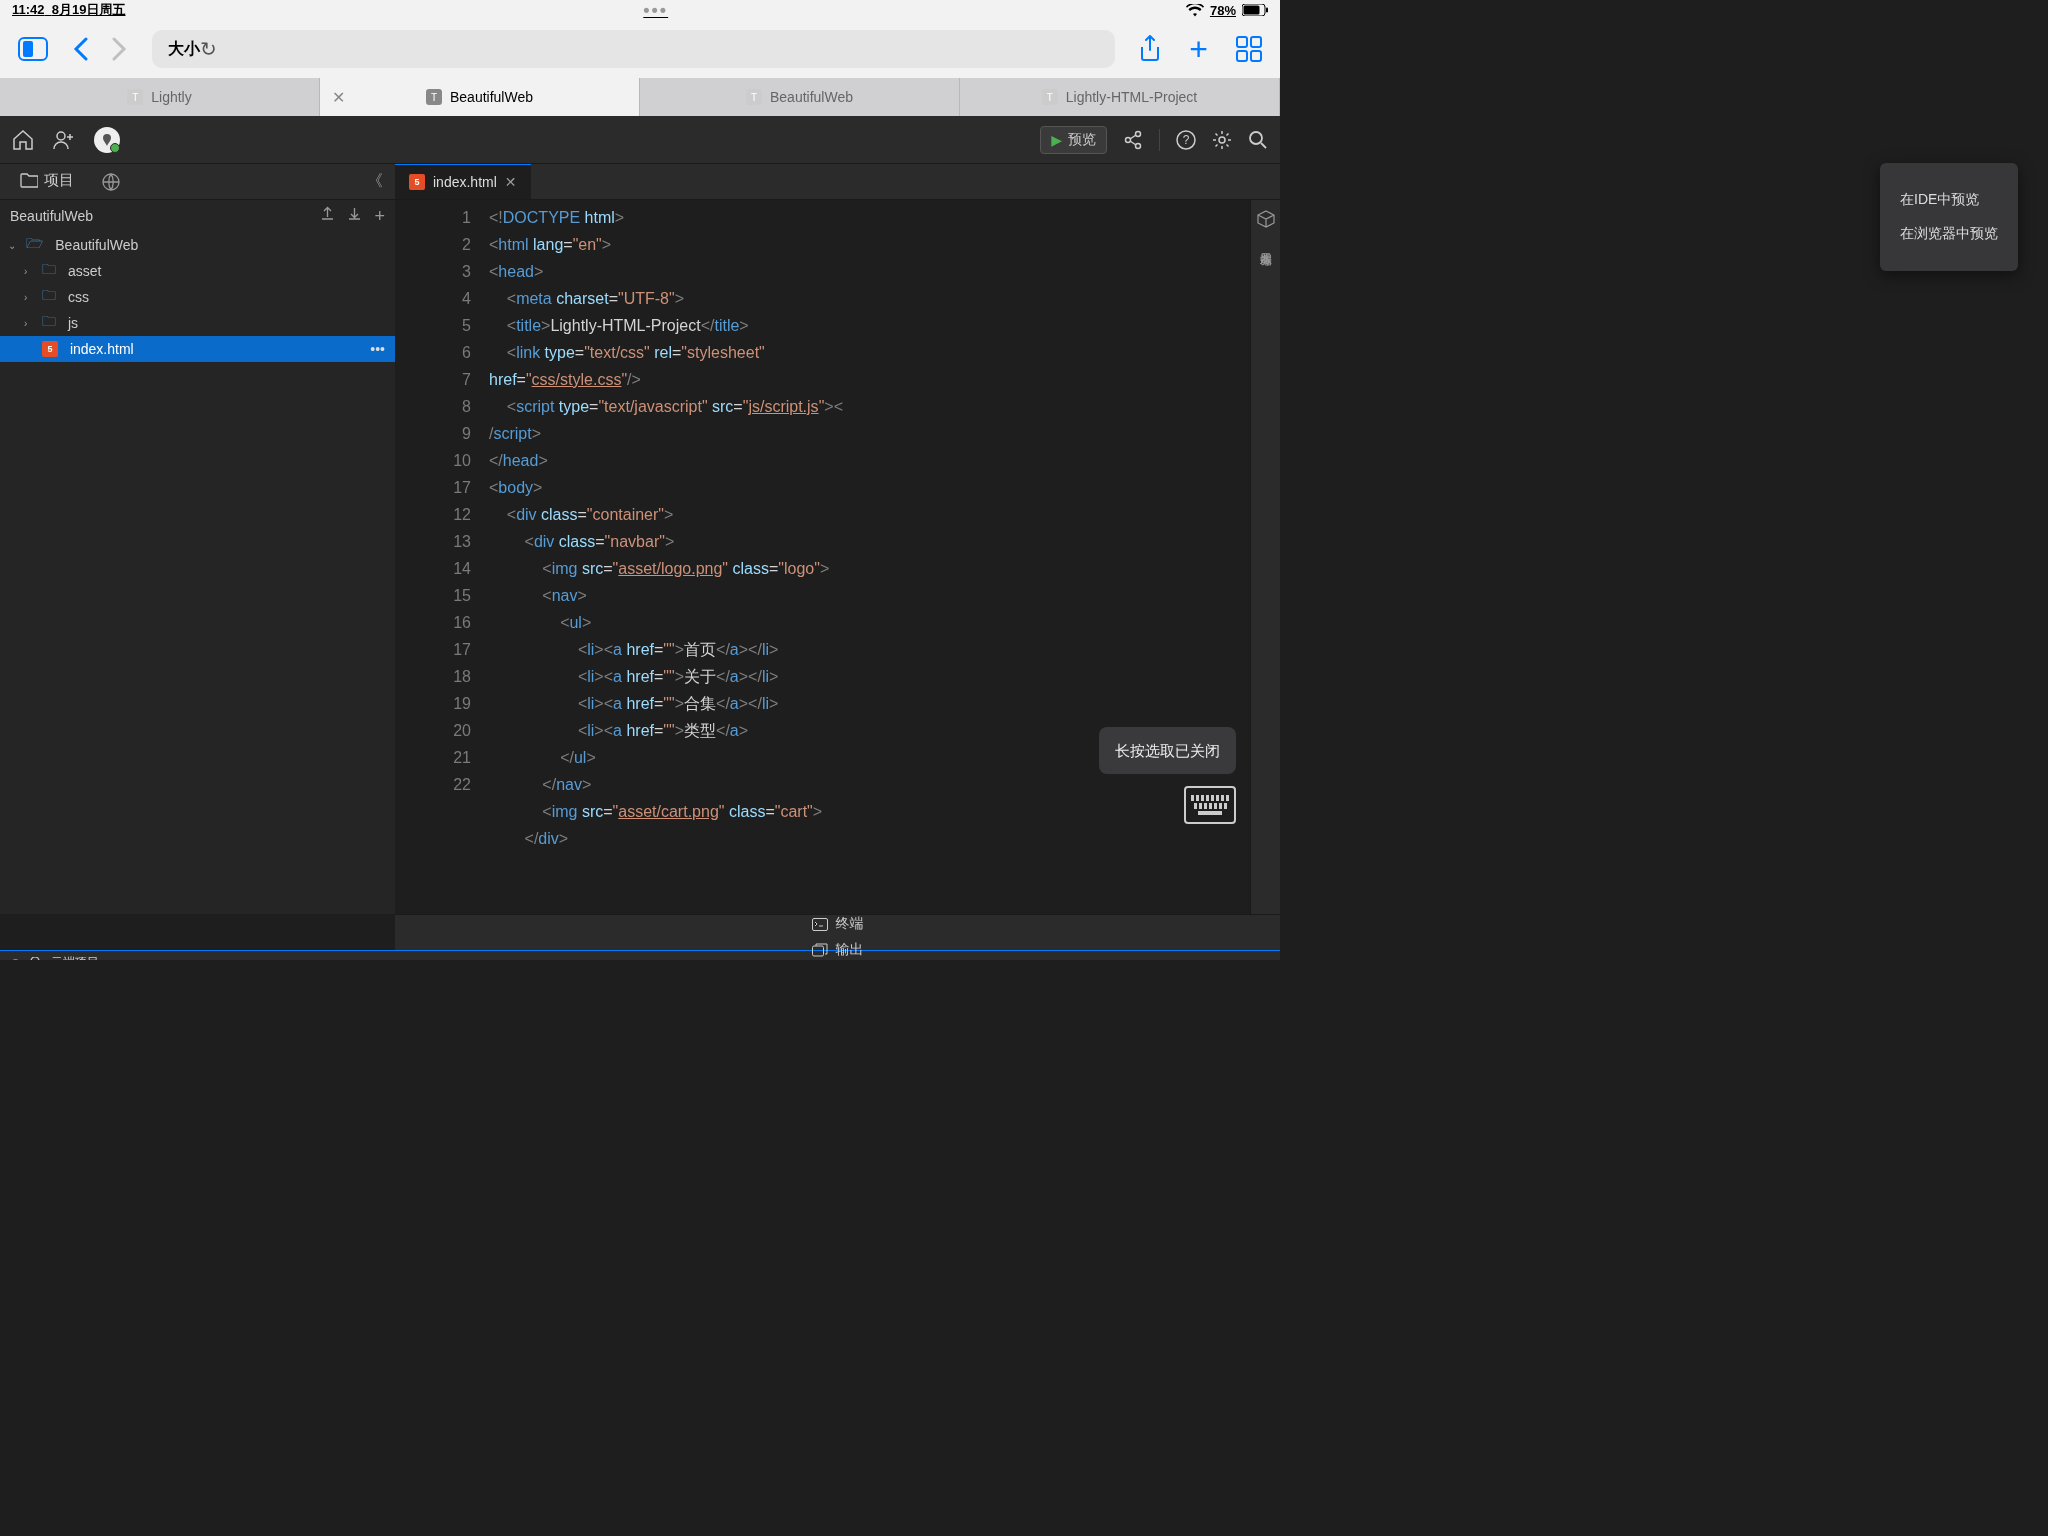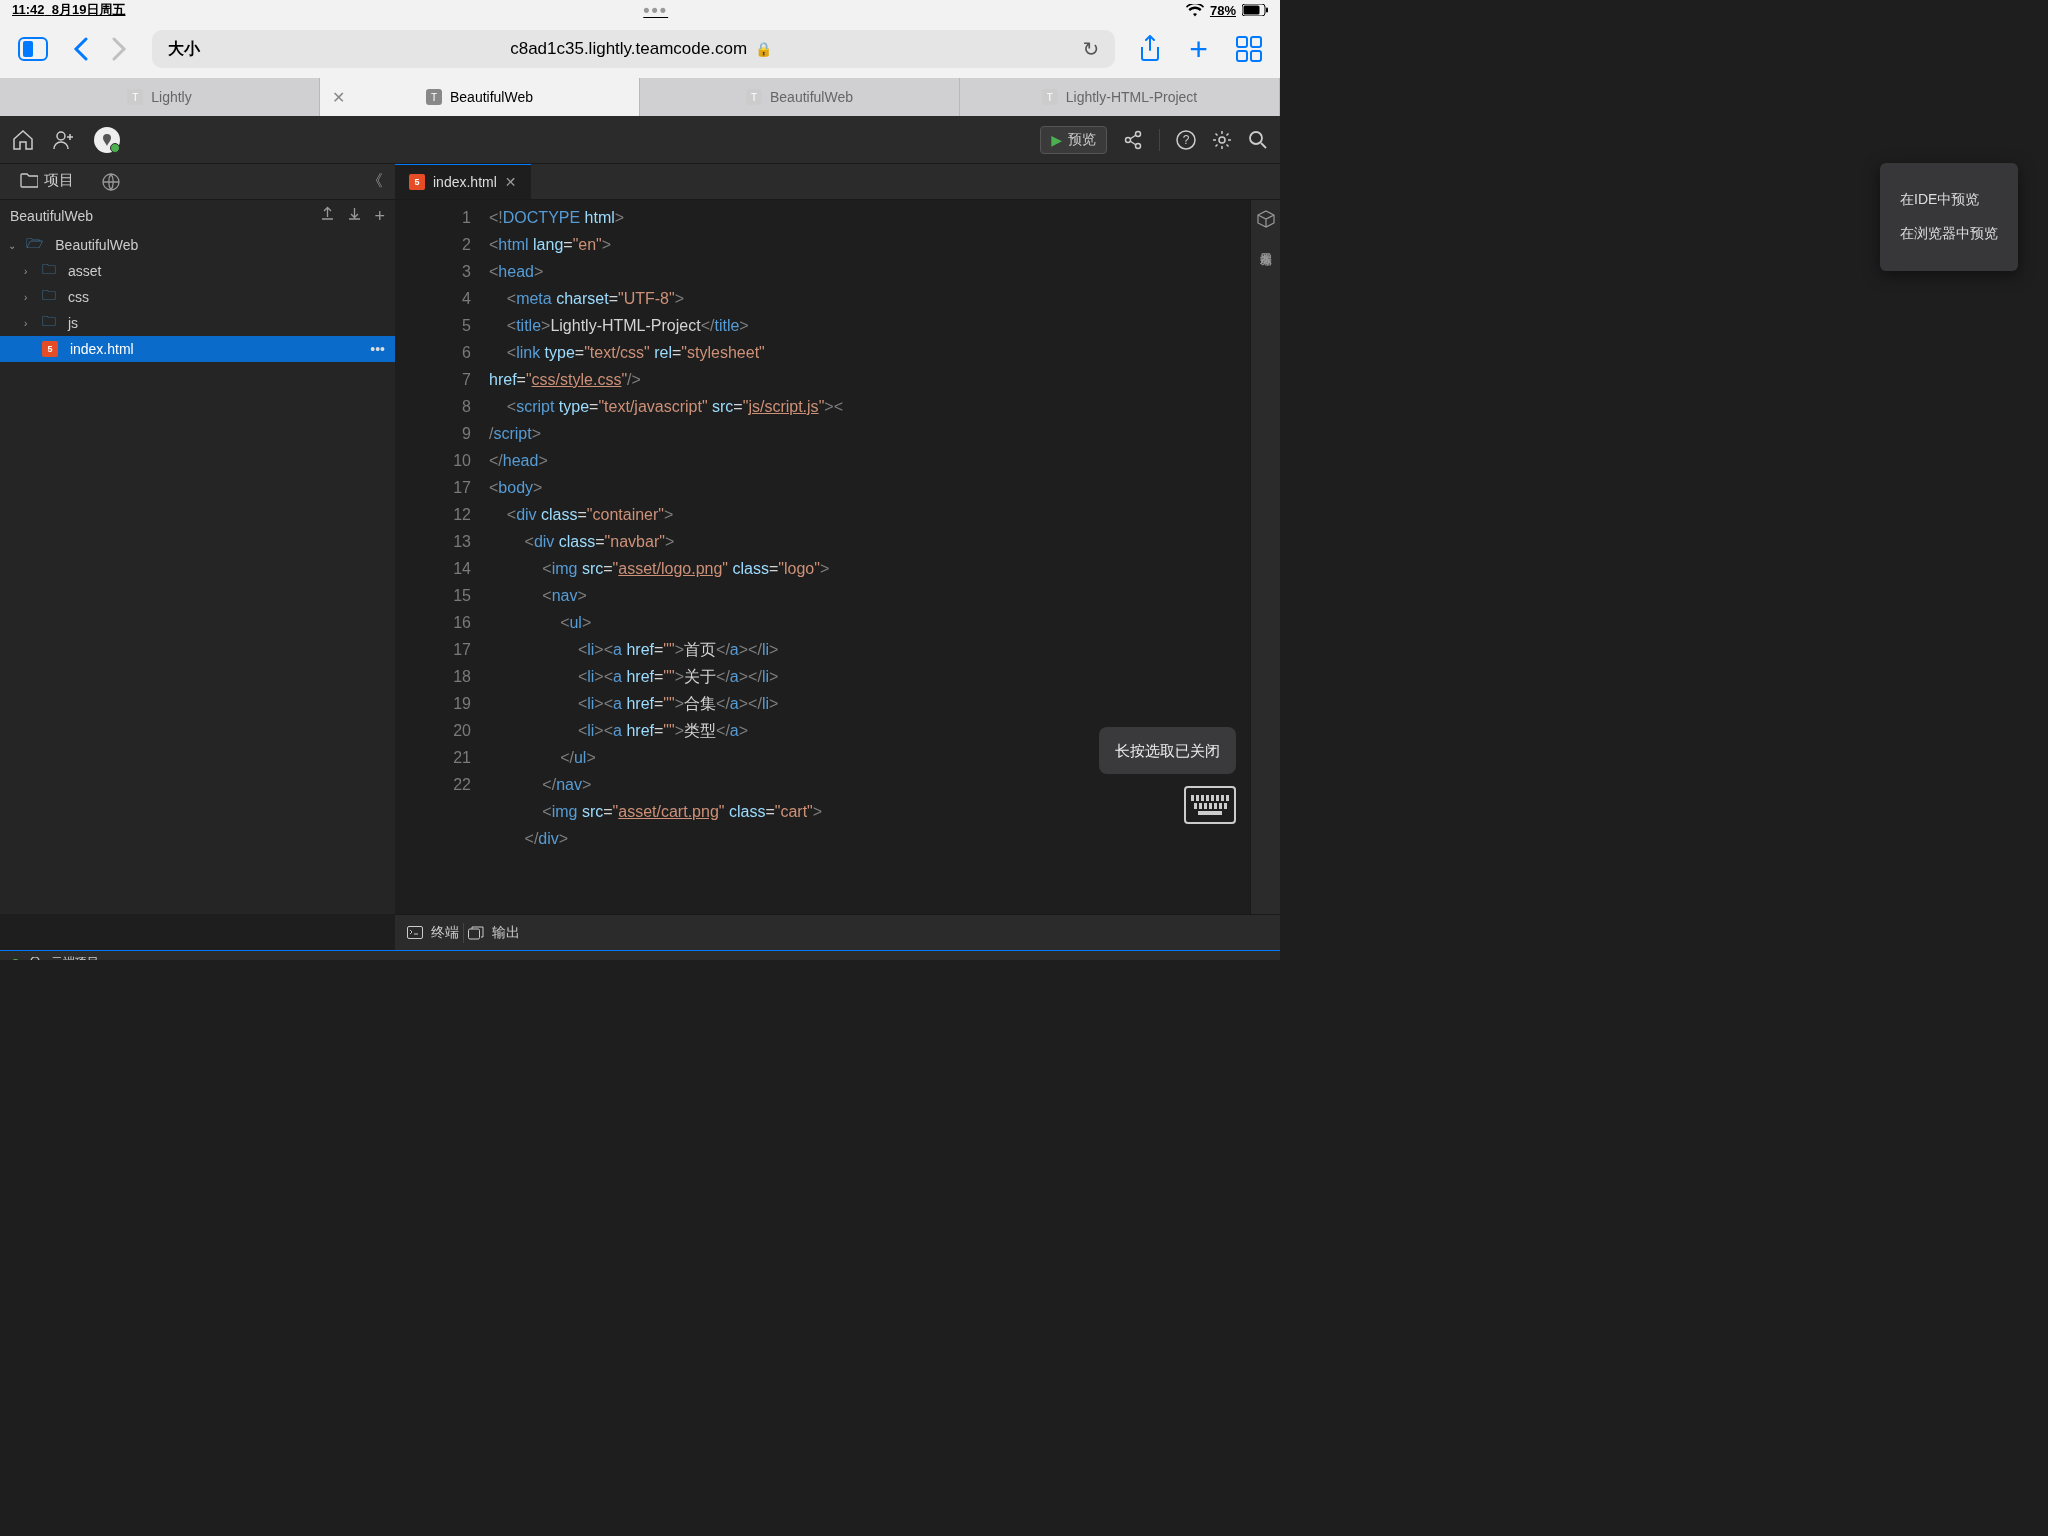--- a/index.html
+++ b/index.html
@@ -81,21 +81,21 @@
 .t-txt { color: #d4d4d4; }
 
 
 .kb-float { position: absolute; right: 14px; bottom: 90px; width: 52px; height: 38px; border: 2px solid #ccc; border-radius: 4px; display: flex; flex-direction: column; justify-content: center; align-items: center; gap: 2px; }
 .kb-float .row { display: flex; gap: 2px; }
 .kb-float .k { width: 3px; height: 6px; background: #ccc; }
 .kb-float .sp { width: 24px; height: 4px; background: #ccc; }
 .toast { position: absolute; right: 14px; bottom: 140px; background: #3a3a3c; color: #eee; padding: 10px 16px; border-radius: 8px; font-size: 15px; margin-top: 20px; }
 
 
-.bottom-bar { height: 36px; background: #2b2b2b; border-top: 1px solid #1a1a1a; display: flex; align-items: center; padding: 0 12px; gap: 4px; margin-left: 395px; }
+.bottom-bar { height: 36px; background: #2b2b2b; border-top: 1px solid #1a1a1a; display: flex; align-items: center; padding: 0 12px; gap: 4px; margin-left: 395px; flex-direction: column; }
 .bottom-bar .bi { display: flex; align-items: center; gap: 8px; color: #ccc; font-size: 14px; }
 .sep { width: 1px; height: 20px; background: #444; }
 
 
 .status-bar { height: 24px; background: #2b2b2b; border-top: 1px solid #007aff; display: flex; align-items: center; padding: 0 12px; gap: 8px; color: #ccc; font-size: 12px; }
 .dot-g { width: 7px; height: 7px; background: #4caf50; border-radius: 50%; }
 
 svg { display: block; }
 </style>
 </head>
@@ -133,21 +133,20 @@
         <path d="M14 2 L4 12 L14 22" fill="none" stroke="#007aff" stroke-width="3" stroke-linecap="round"></path>
       </svg>
   </span>
   <span class="safari-icon dis">
     <svg width="16" height="24" viewBox="0 0 16 24">
         <path d="M2 2 L12 12 L2 22" fill="none" stroke="#c0c0c0" stroke-width="3" stroke-linecap="round"></path>
       </svg>
   </span>
   <div class="url-bar">
     <span style="font-weight:600;color:#000;">大小</span>
-    <span class="url-text"><span>c8ad1c35.lightly.teamcode.com</span><span class="lock"> 🔒</span></span>
     <span style="color:#555;font-size:20px;">↻</span>
   </div>
   <div class="safari-right">
     <span class="safari-icon">
       <svg width="22" height="28" viewBox="0 0 22 28">
           <path d="M11 1 v14 M7 5 l4-4 l4 4" fill="none" stroke="#007aff" stroke-width="2" stroke-linecap="round"></path>
           <path d="M3 12 v11 a2 2 0 0 0 2 2 h12 a2 2 0 0 0 2-2 v-11" fill="none" stroke="#007aff" stroke-width="2"></path>
         </svg>
     </span>
     <span class="safari-icon" style="font-size:32px;font-weight:300;">+</span>

